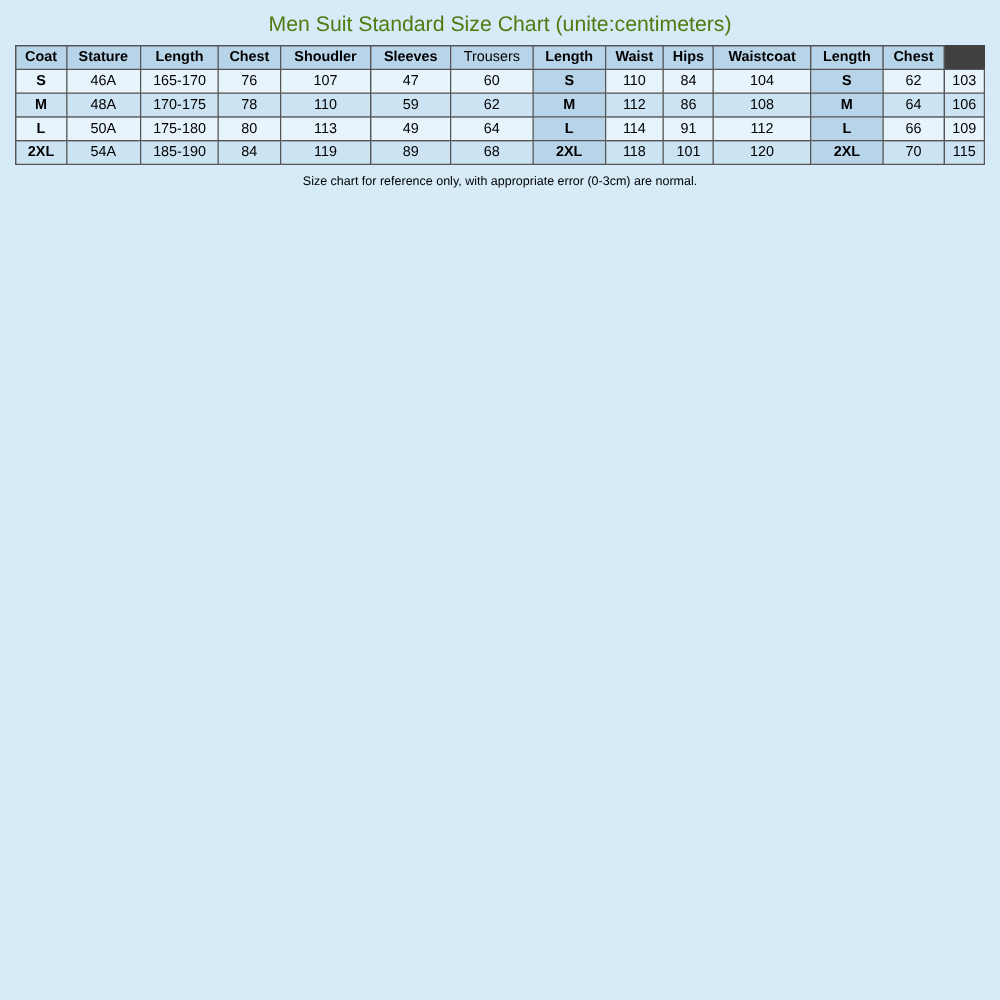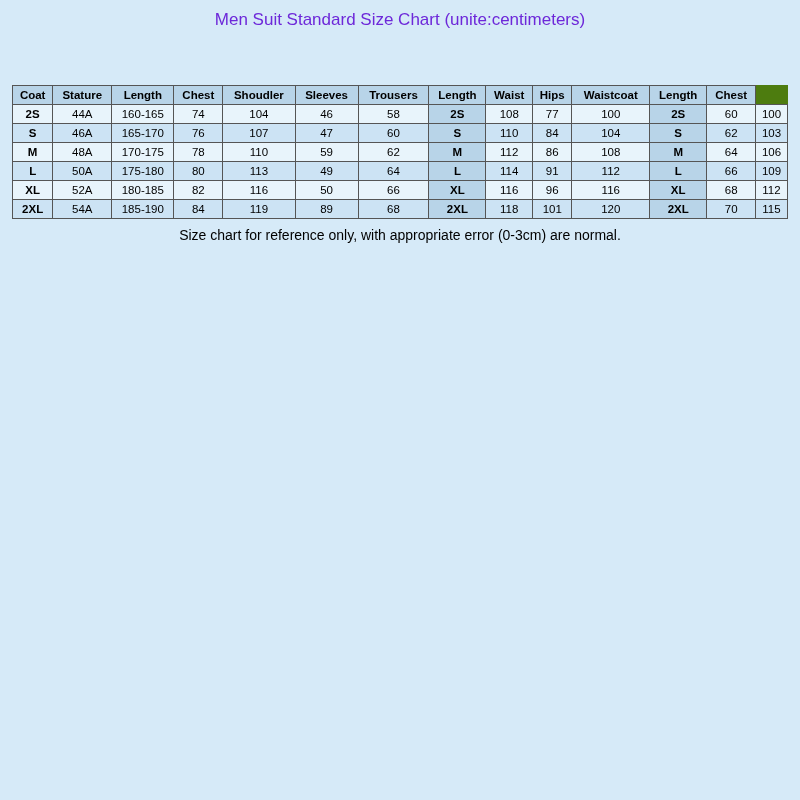--- a/index.html
+++ b/index.html
@@ -11,93 +11,76 @@
       font-size: 12px;
       display: flex;
       flex-direction: column;
       align-items: center;
       justify-content: flex-start;
       padding: 10px 12px;
     }
     h1 {
       font-size: 17px;
       font-weight: normal;
-      margin-bottom: 18px;
+      margin-bottom: 6px;
       text-align: center;
-      color: #6d28d9;
+      color: #4d7c0f;
     }
     table {
       border-collapse: collapse;
       width: 100%;
-      background: #4d7c0f;
-      margin-top: 37px;
+      background: #404040;
     }
     th, td {
       border: 1px solid #555;
       text-align: center;
       padding: 3px 2px;
       font-size: 11.5px;
       color: #000;
     }
     thead tr {
       background: #b8d4e8;
     }
     tbody tr:nth-child(odd) {
       background: #e8f4fb;
     }
     tbody tr:nth-child(even) {
       background: #cce3f4;
     }
     .footer {
       margin-top: 8px;
-      font-size: 14px;
+      font-size: 10px;
       color: #000;
       text-align: right;
     }
   </style>
 </head>
 <body>
 
 <h1>Men Suit Standard Size Chart   (unite:centimeters)</h1>
 
 <table>
   <thead>
     <tr>
       <th>Coat</th>
       <th>Stature</th>
       <th>Length</th>
       <th>Chest</th>
       <th>Shoudler</th>
       <th>Sleeves</th>
-      <th style="font-weight:bold;">Trousers</th>
+      <th style="font-weight:normal;">Trousers</th>
       <th>Length</th>
       <th>Waist</th>
       <th>Hips</th>
       <th style="font-weight:bold;">Waistcoat</th>
       <th>Length</th>
       <th>Chest</th>
     </tr>
   </thead>
   <tbody id="table-body">
-      <tr>
-        <td style="font-weight: bold;">2S</td>
-        <td>44A</td>
-        <td>160-165</td>
-        <td>74</td>
-        <td>104</td>
-        <td>46</td>
-        <td>58</td>
-        <td style="font-weight: bold; background: rgb(184, 212, 232);">2S</td>
-        <td>108</td>
-        <td>77</td>
-        <td>100</td>
-        <td style="font-weight: bold; background: rgb(184, 212, 232);">2S</td>
-        <td>60</td>
-        <td>100</td>
-      </tr>
       <tr>
         <td style="font-weight: bold;">S</td>
         <td>46A</td>
         <td>165-170</td>
         <td>76</td>
         <td>107</td>
         <td>47</td>
         <td>60</td>
         <td style="font-weight: bold; background: rgb(184, 212, 232);">S</td>
         <td>110</td>
@@ -133,36 +116,20 @@
         <td>64</td>
         <td style="font-weight: bold; background: rgb(184, 212, 232);">L</td>
         <td>114</td>
         <td>91</td>
         <td>112</td>
         <td style="font-weight: bold; background: rgb(184, 212, 232);">L</td>
         <td>66</td>
         <td>109</td>
       </tr>
       <tr>
-        <td style="font-weight: bold;">XL</td>
-        <td>52A</td>
-        <td>180-185</td>
-        <td>82</td>
-        <td>116</td>
-        <td>50</td>
-        <td>66</td>
-        <td style="font-weight: bold; background: rgb(184, 212, 232);">XL</td>
-        <td>116</td>
-        <td>96</td>
-        <td>116</td>
-        <td style="font-weight: bold; background: rgb(184, 212, 232);">XL</td>
-        <td>68</td>
-        <td>112</td>
-      </tr>
-      <tr>
         <td style="font-weight: bold;">2XL</td>
         <td>54A</td>
         <td>185-190</td>
         <td>84</td>
         <td>119</td>
         <td>89</td>
         <td>68</td>
         <td style="font-weight: bold; background: rgb(184, 212, 232);">2XL</td>
         <td>118</td>
         <td>101</td>

